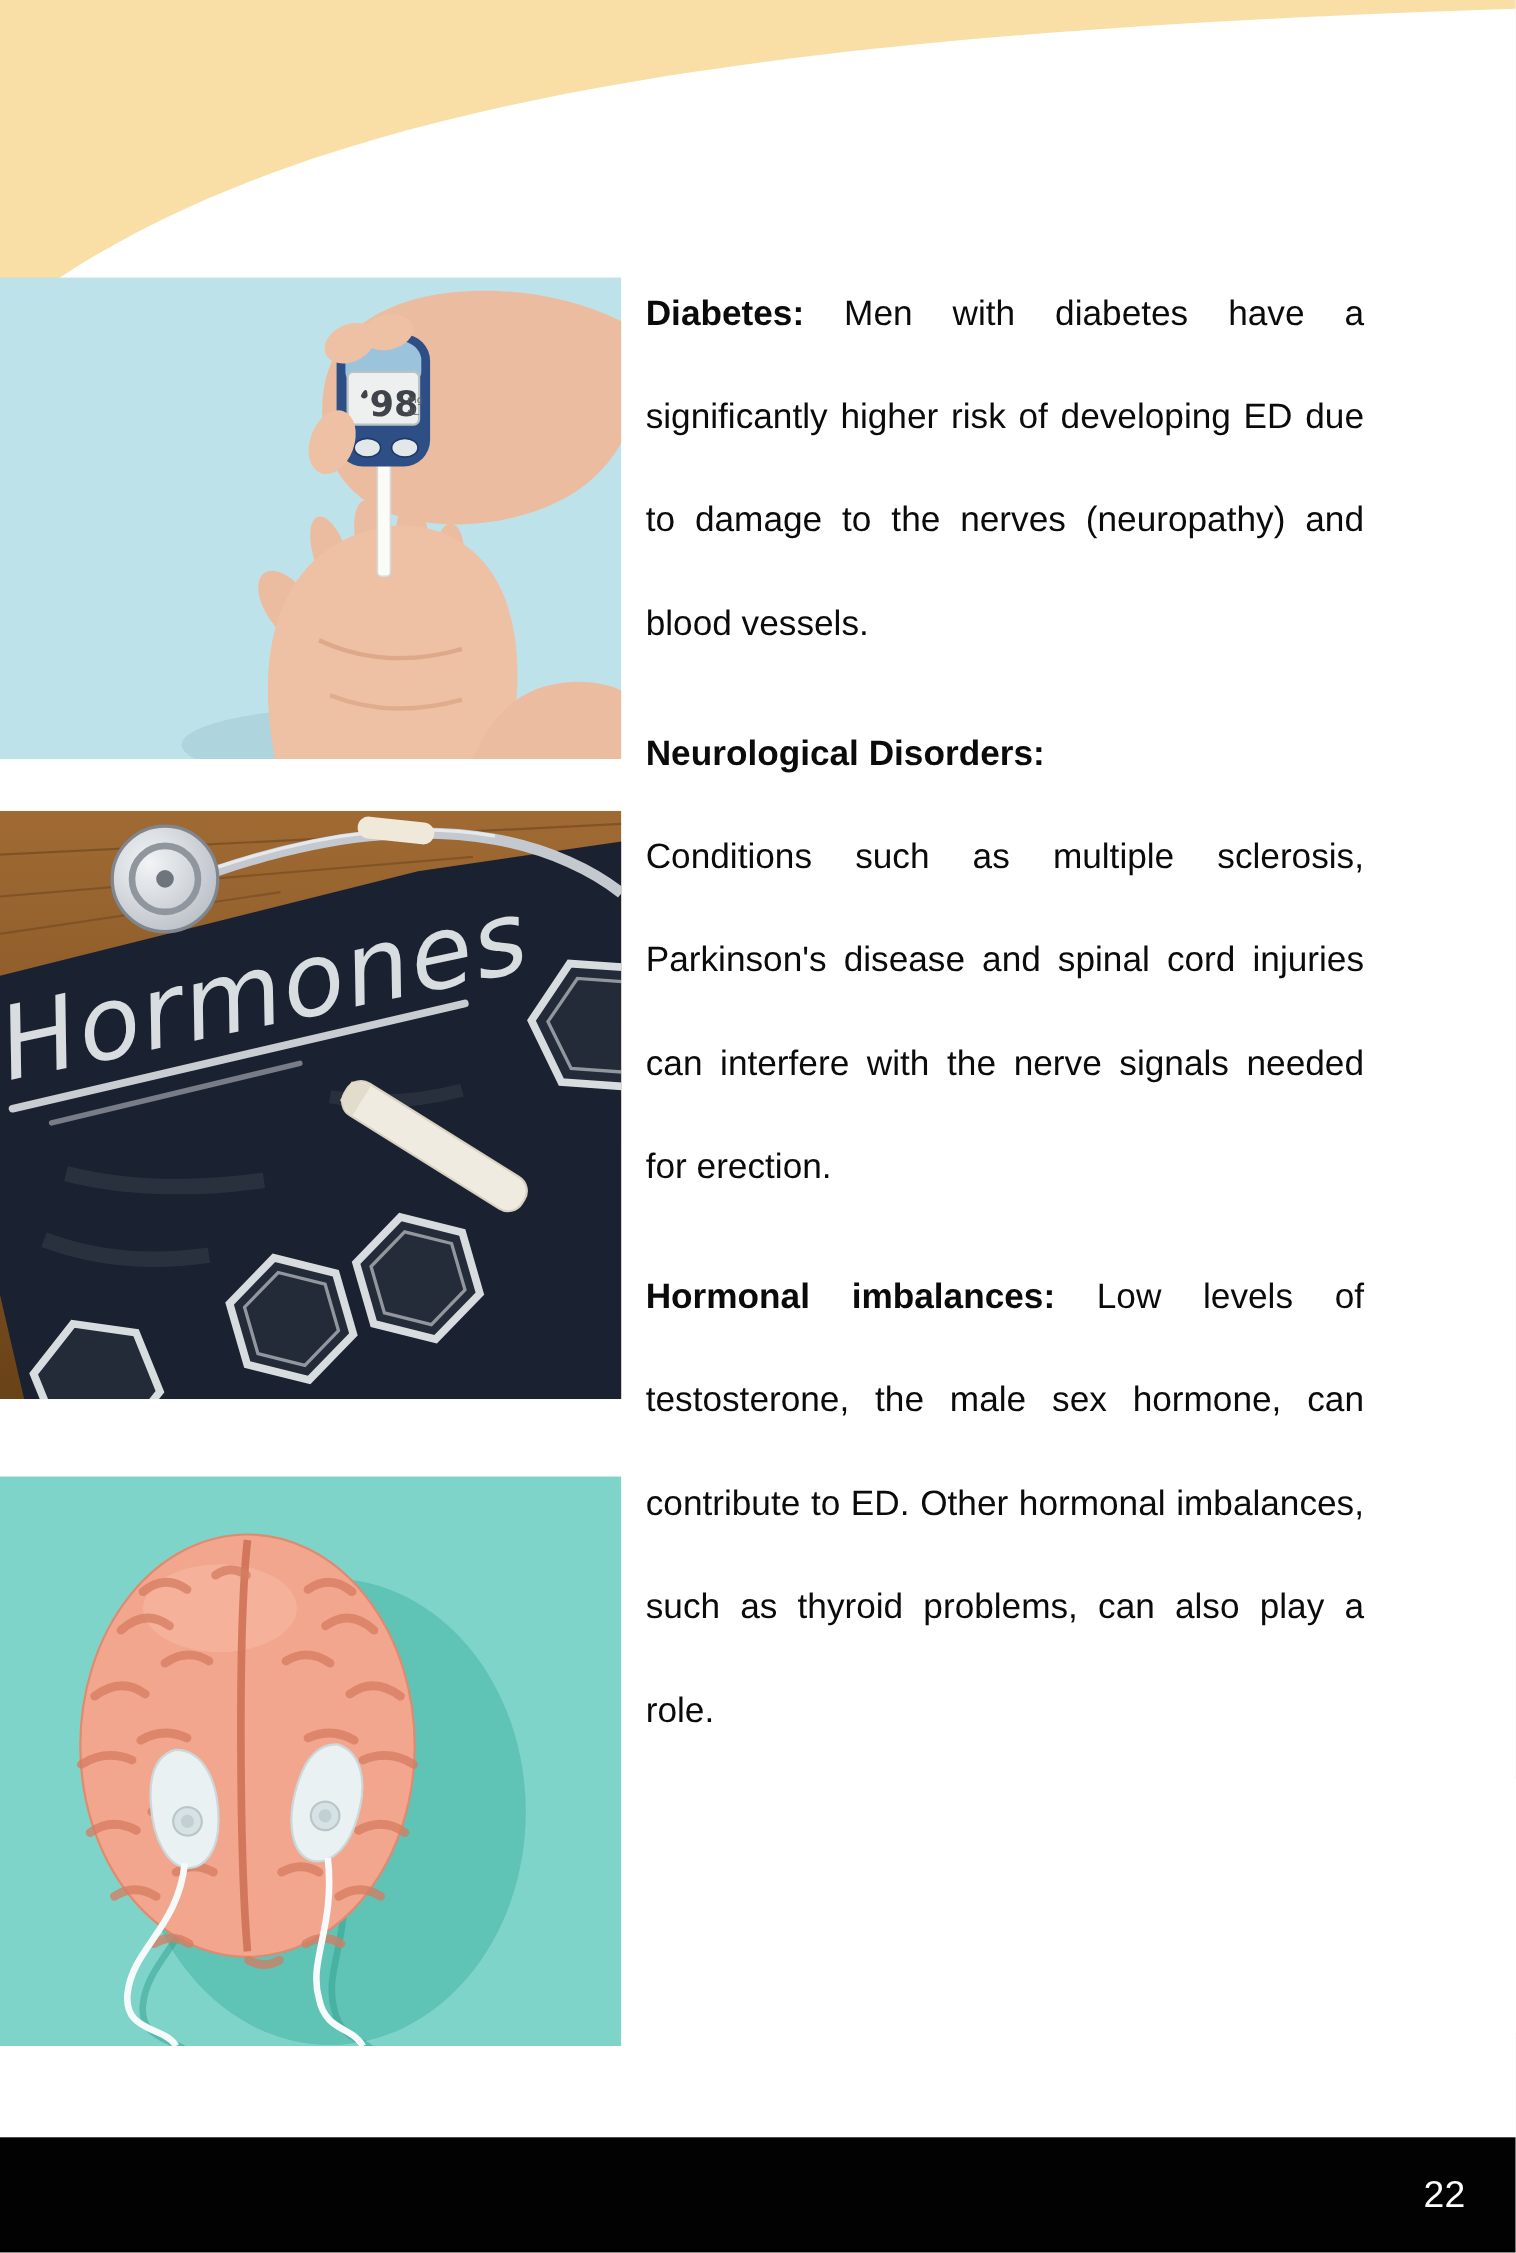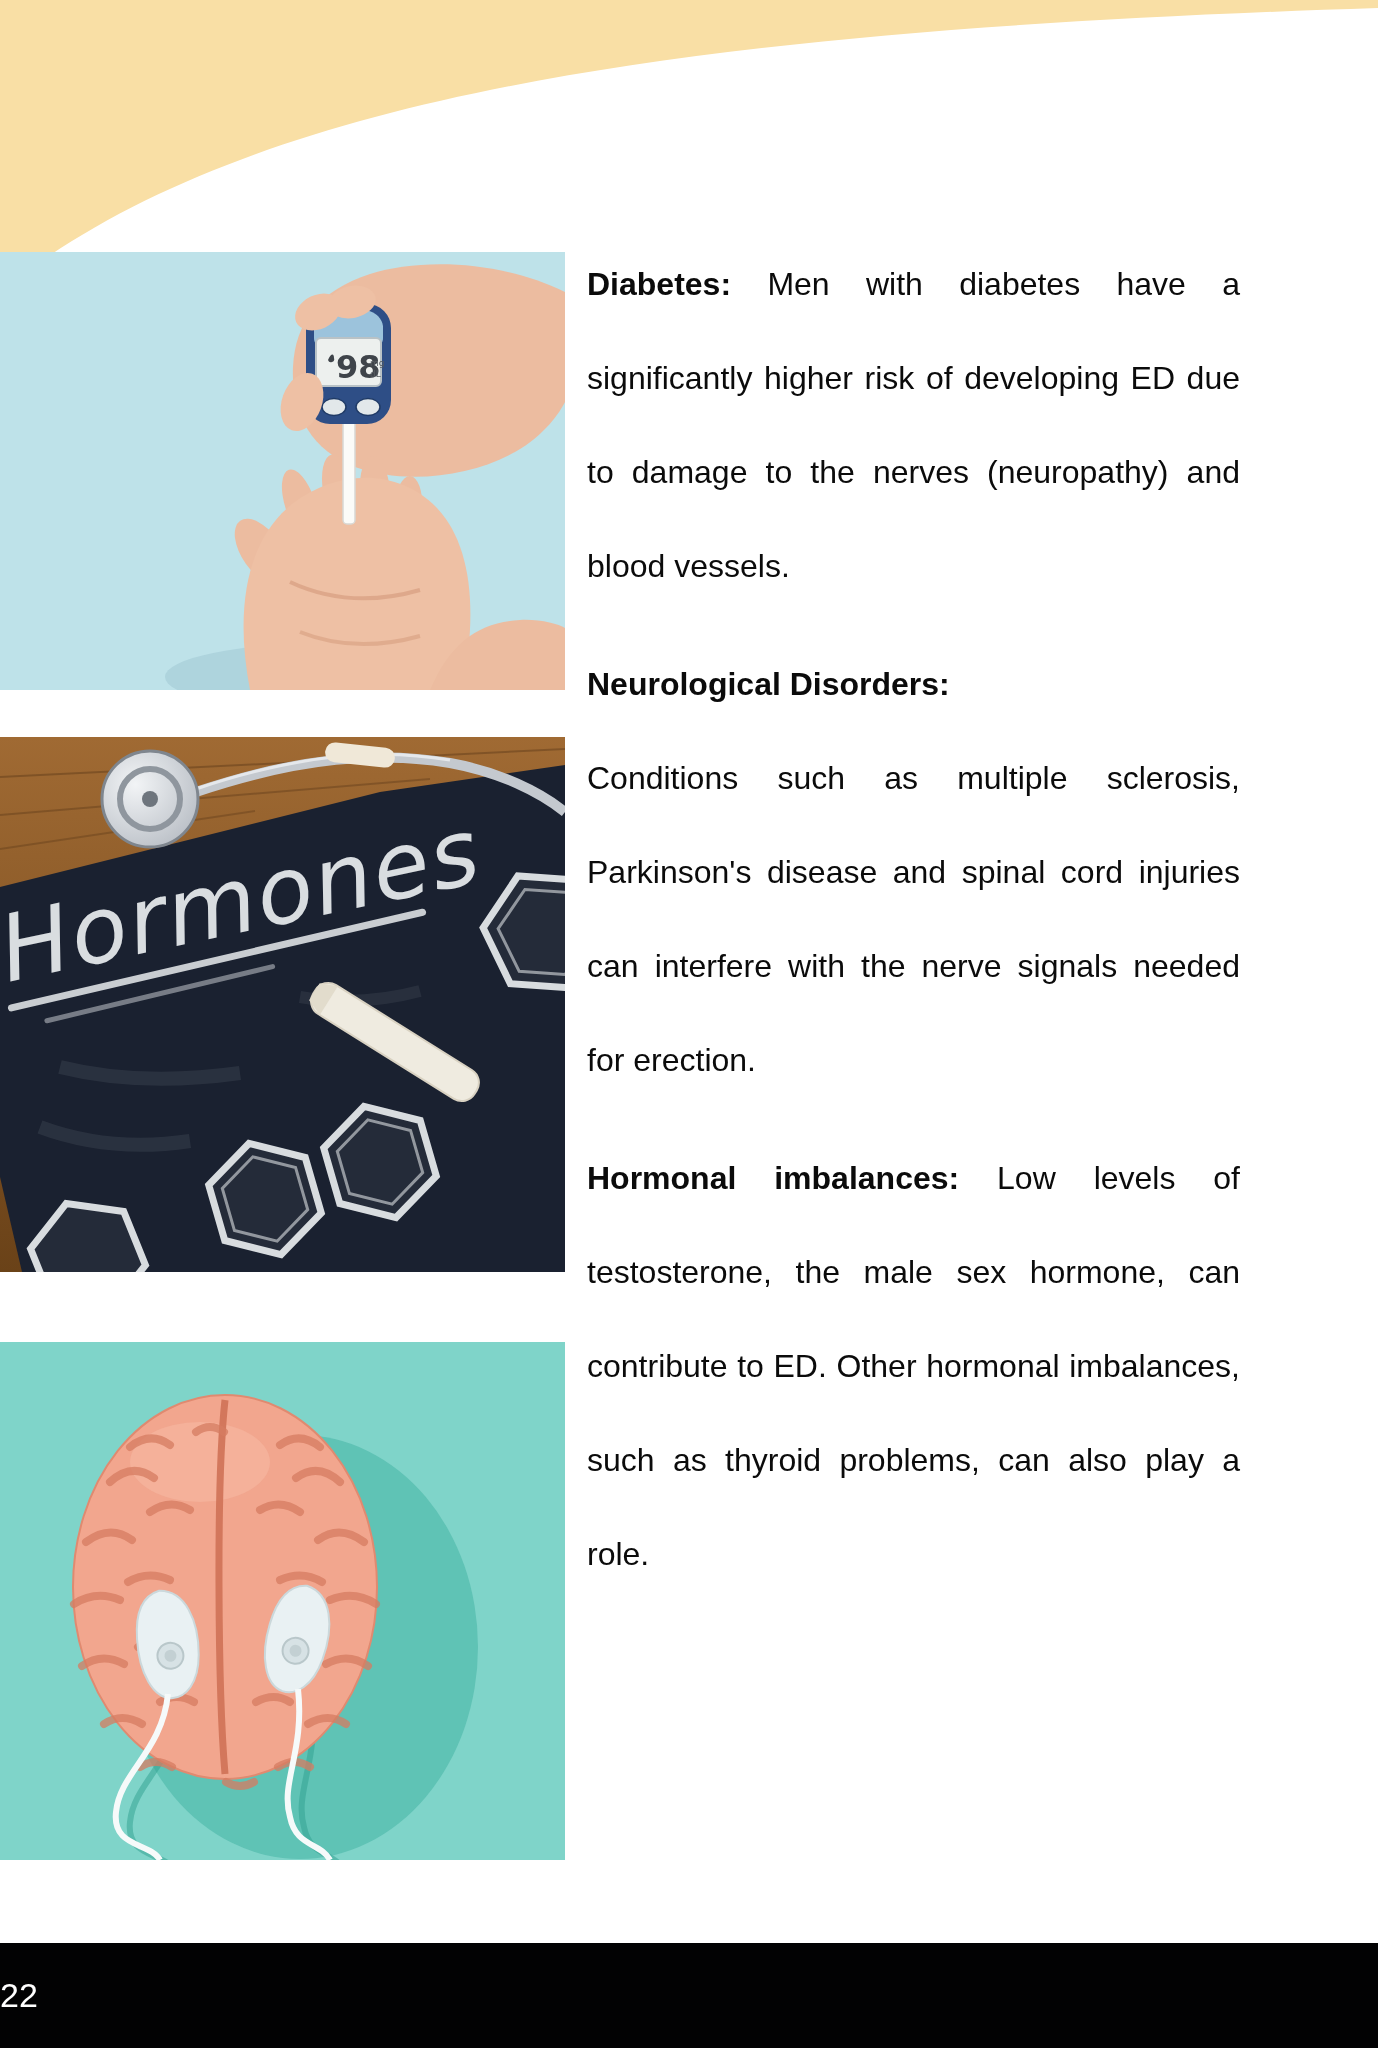--- a/index.html
+++ b/index.html
@@ -17,21 +17,21 @@
   .text-col{
     position:absolute; left:587px; top:237px; width:653px;
     font-size:32px; line-height:94px; color:#0b0b0b;
     text-align:justify;
   }
   .para{margin:0 0 24px 0;}
   .para b{font-weight:bold;}
   .footer{
     position:absolute; left:0; top:1943px; width:1378px; height:105px;
     background:#020203; color:#ffffff;
-    font-size:34px; line-height:105px; text-align:left;
+    font-size:34px; line-height:105px; text-align:right;
     box-sizing:border-box; padding-right:46px;
   }
 </style>
 </head>
 <body>
 
 <div class="page">
 
   <svg class="swoosh" viewBox="0 0 1378 340" aria-hidden="true">
     <path d="M0,0 H1378 V8 C700,30 250,90 0,292 Z" fill="#F9DFA5"></path>

